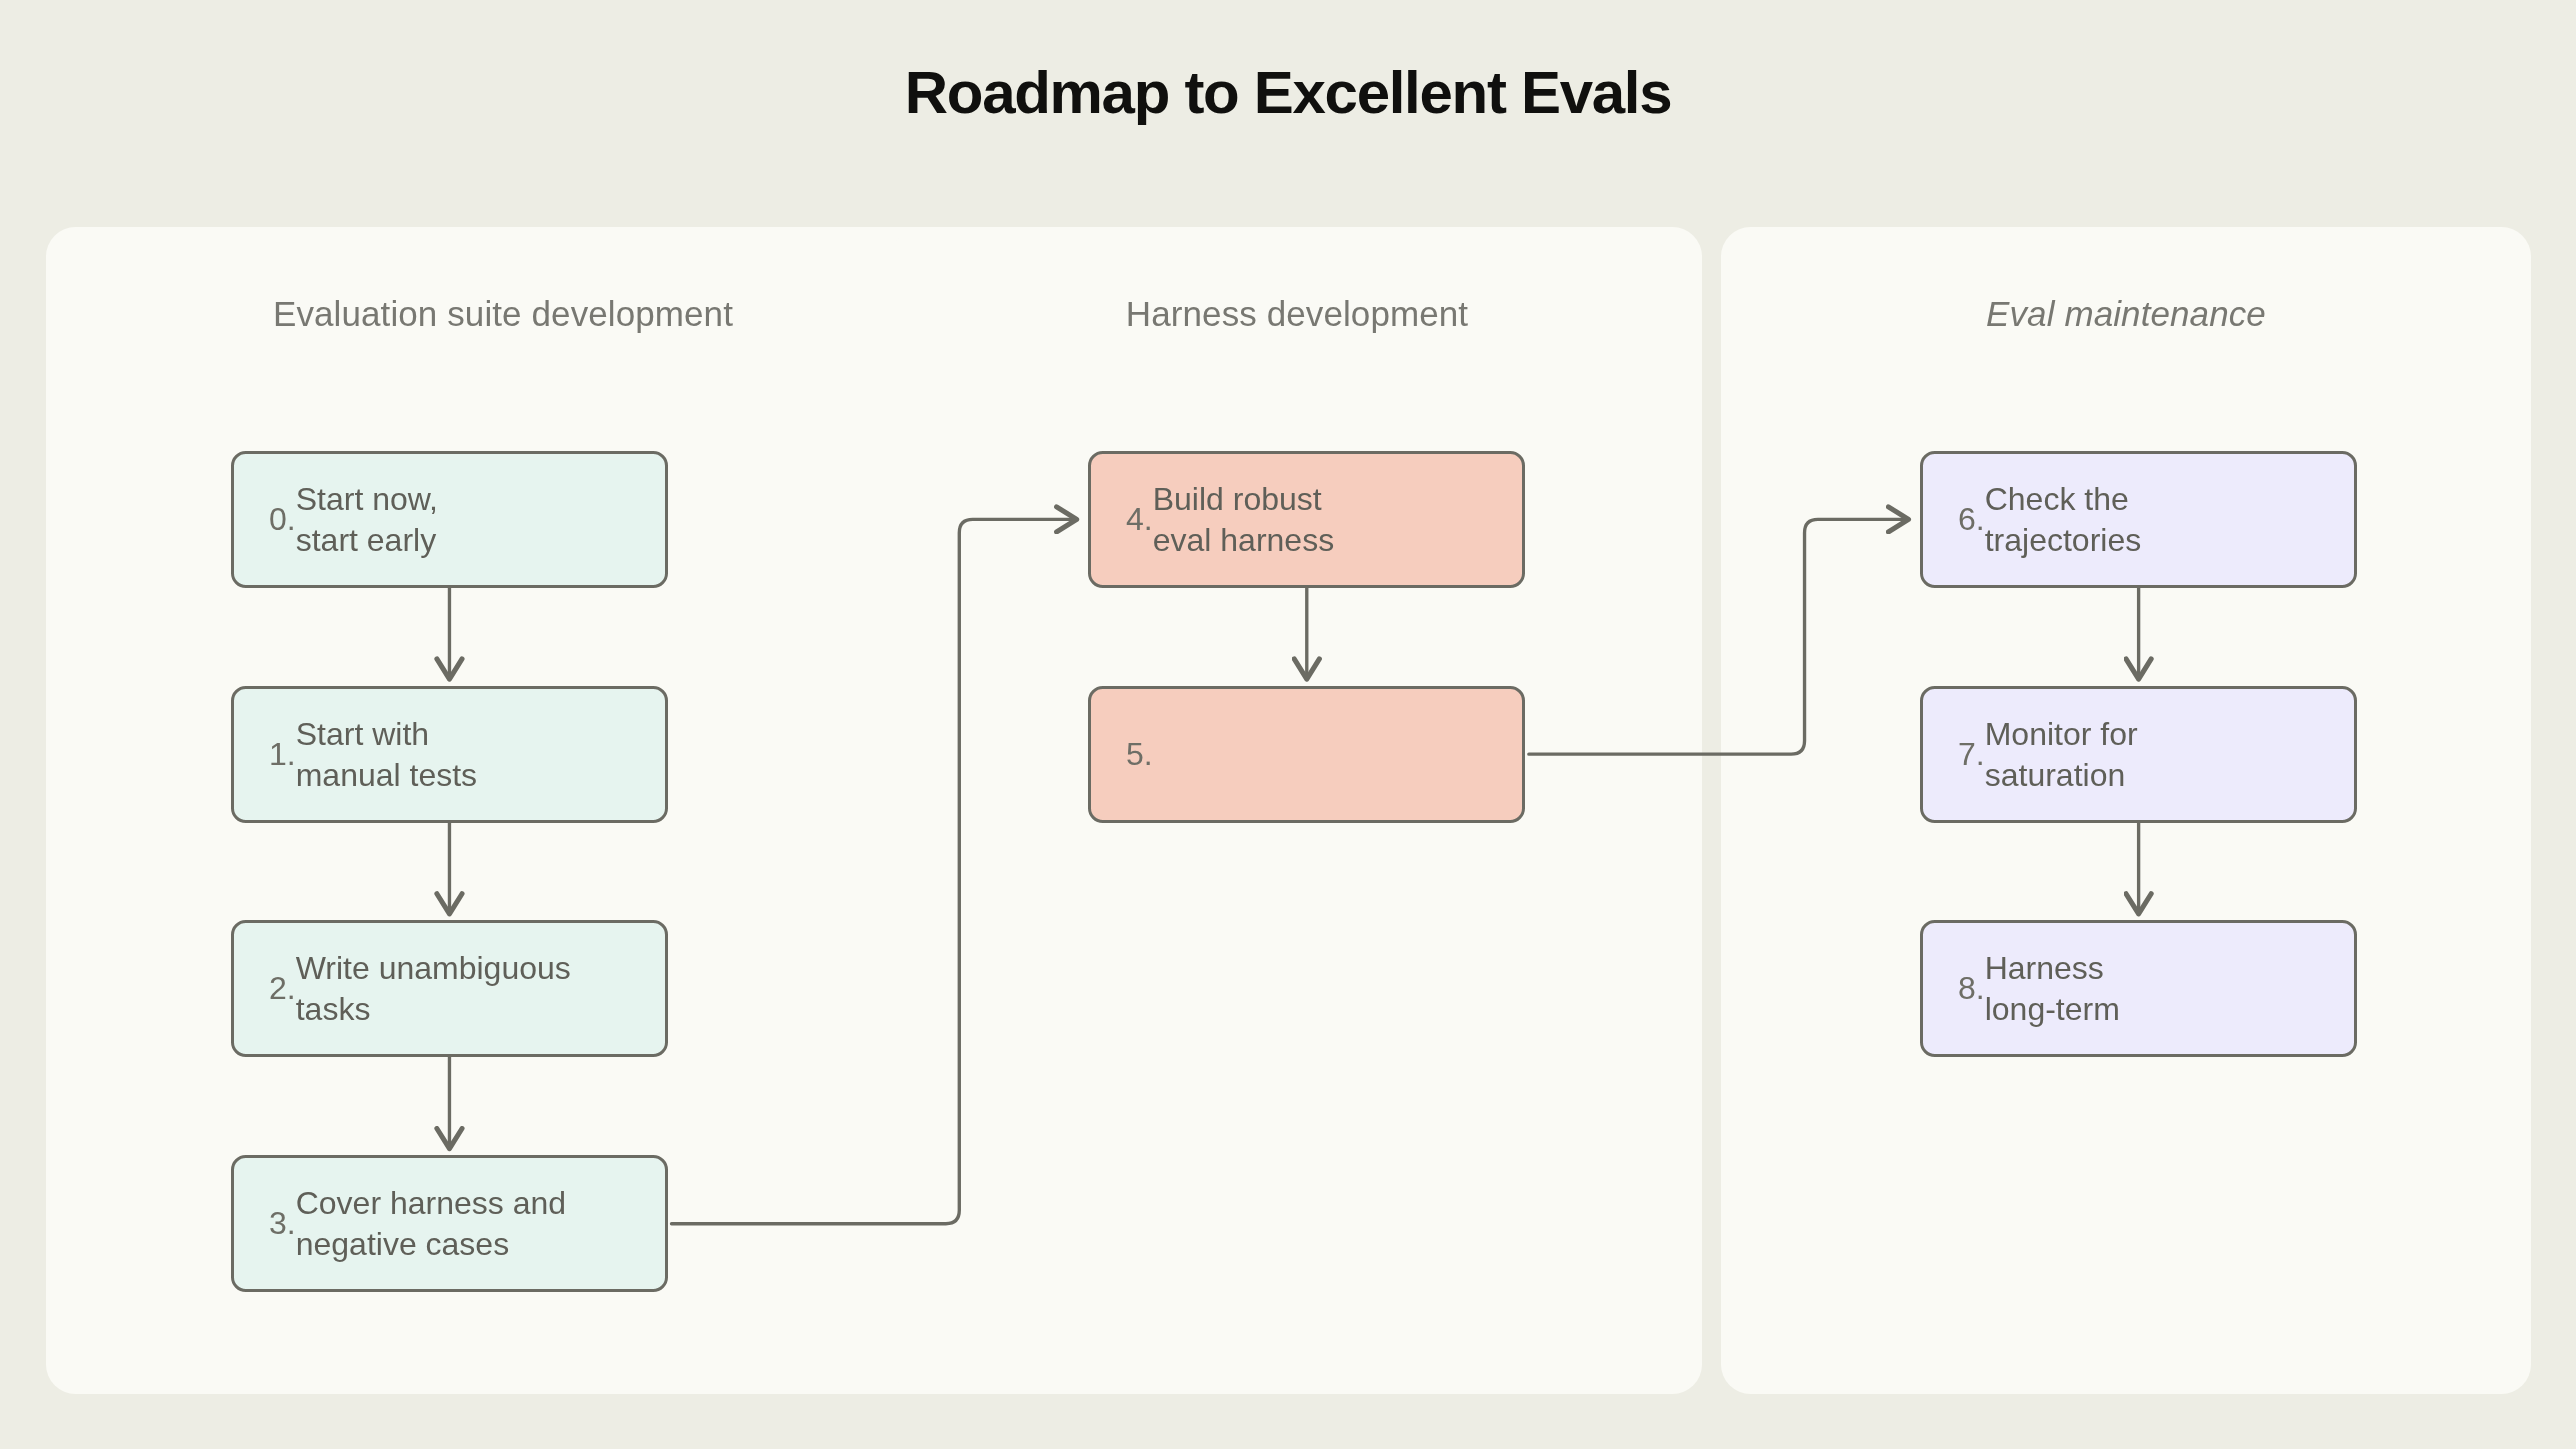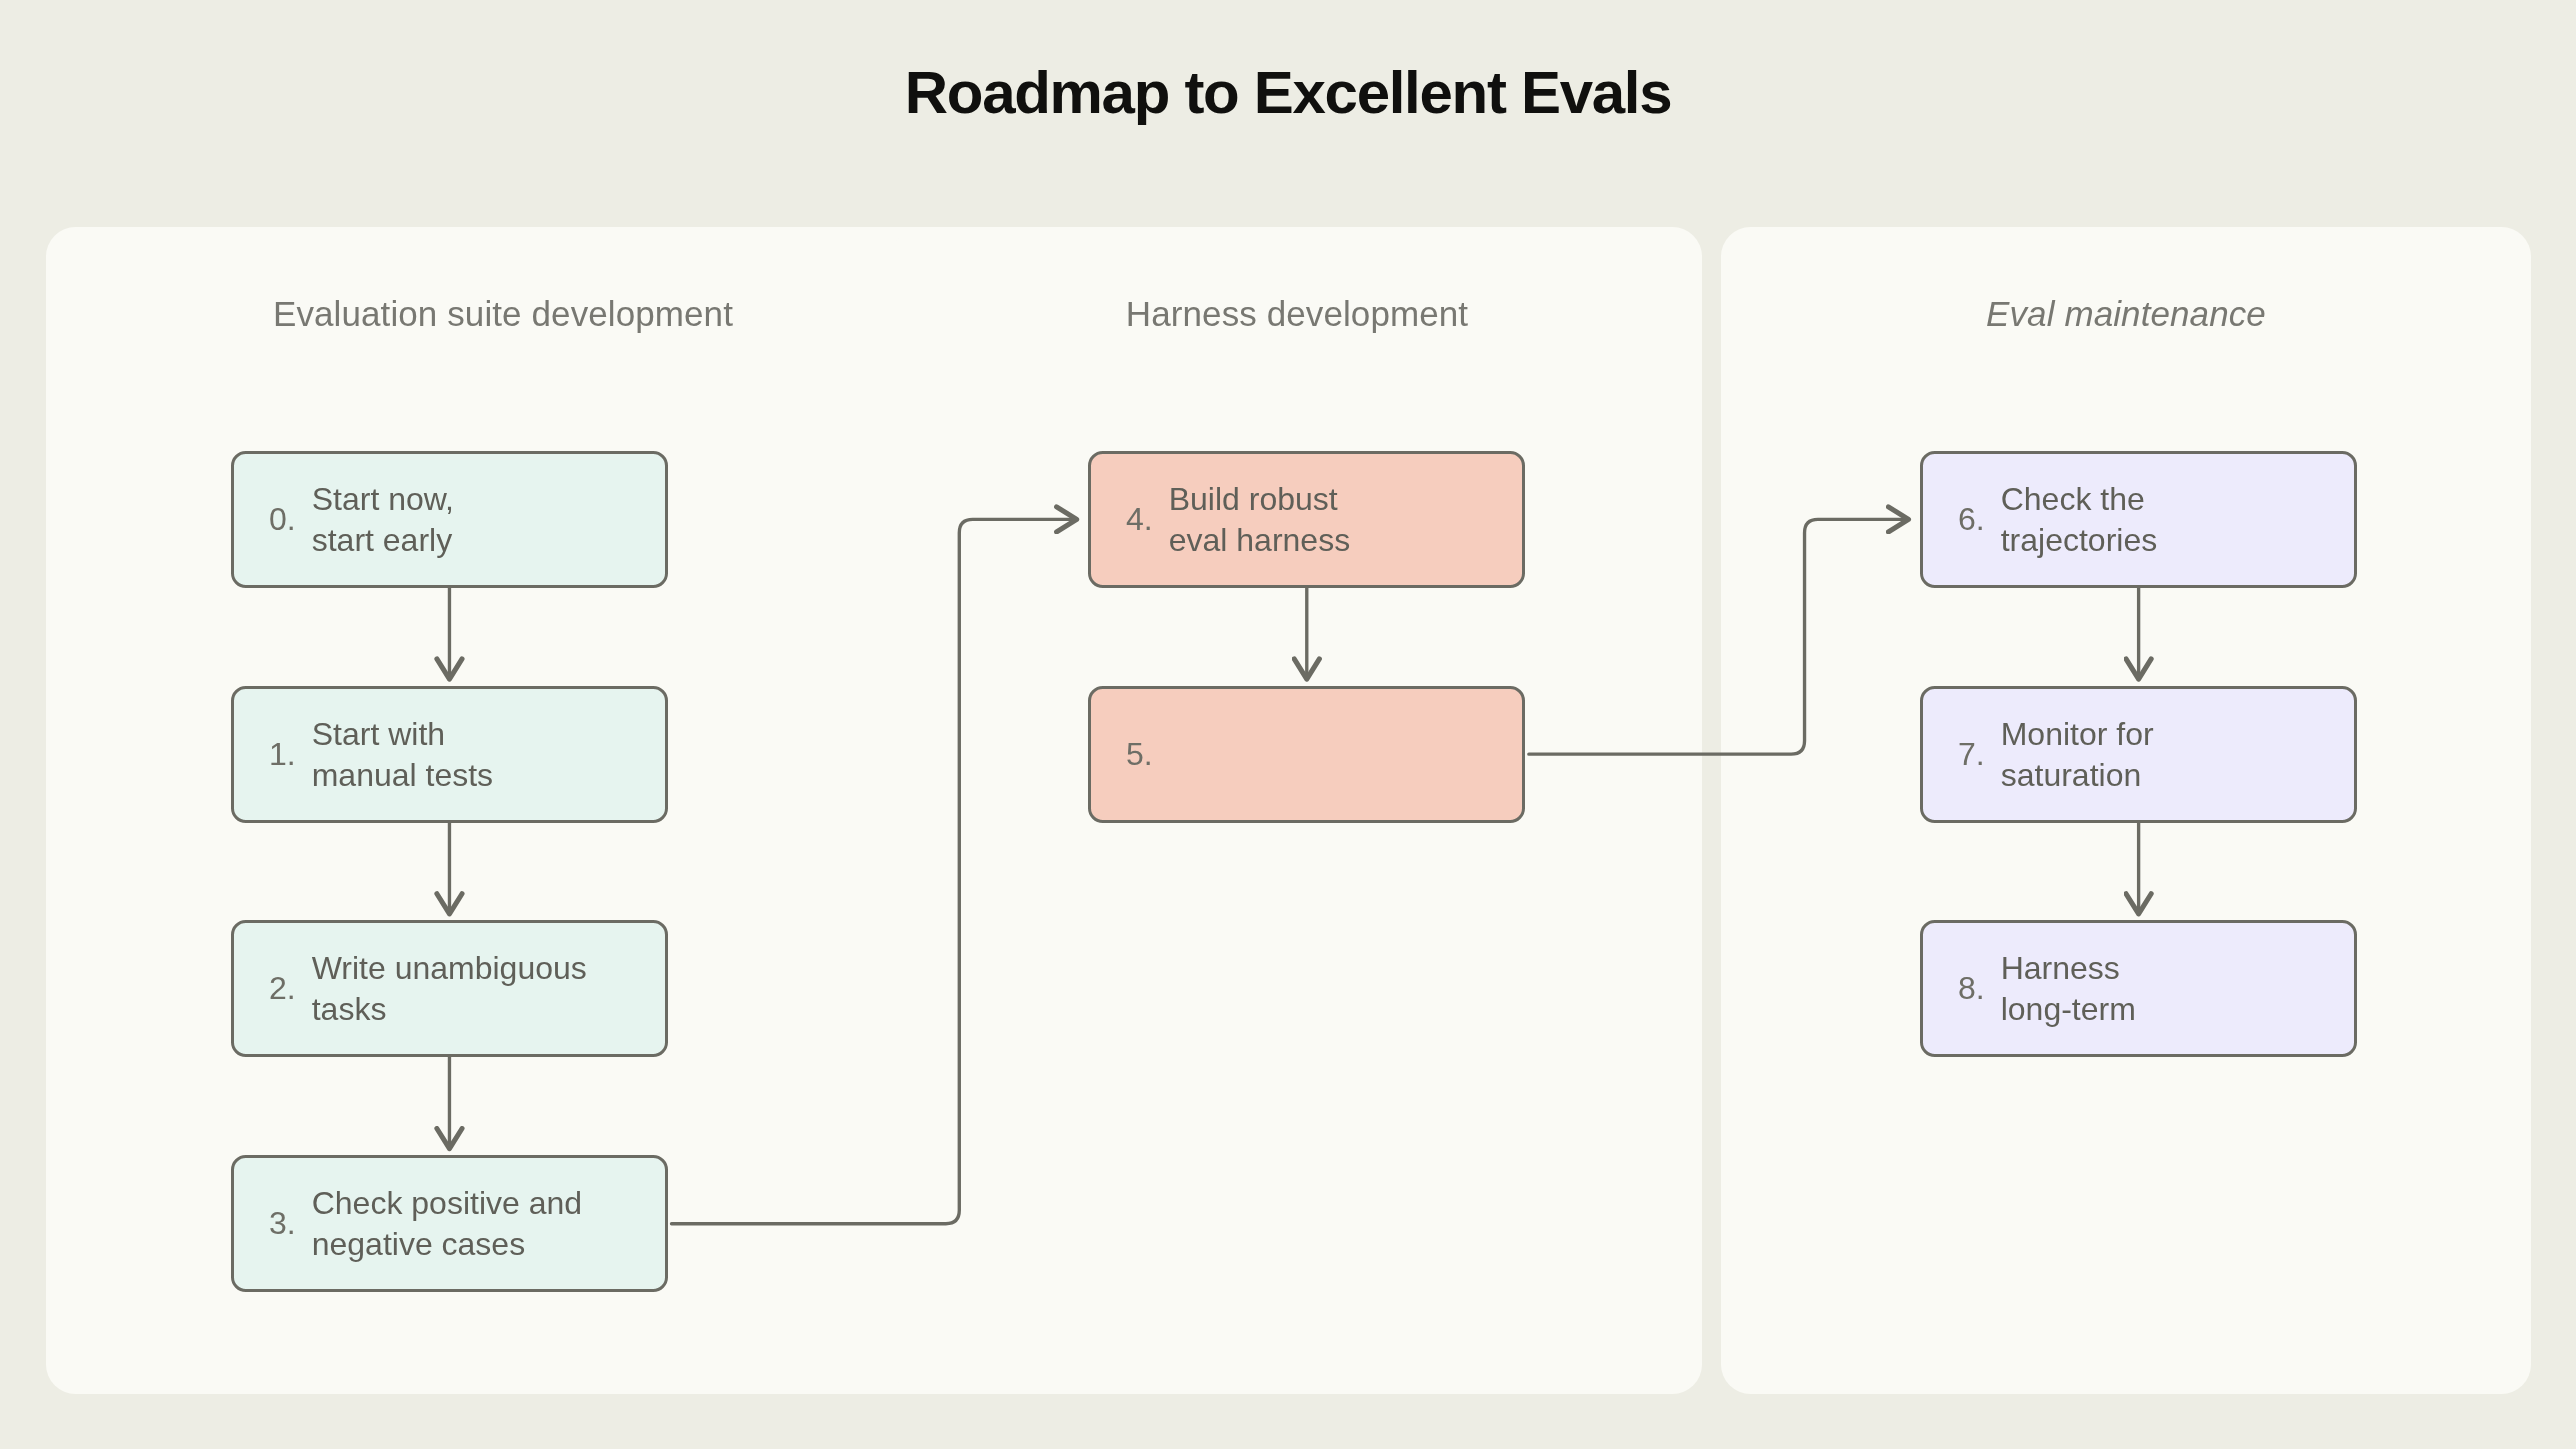--- a/index.html
+++ b/index.html
@@ -72,21 +72,20 @@
     color: #6E6E66;
     line-height: 1.28;
     flex: 0 0 auto;
     white-space: nowrap;
   }
   .step-label {
     font-size: 32px;
     font-weight: 500;
     color: #5F5F58;
     line-height: 1.28;
-    margin-left: 16px;
     white-space: pre-line;
   }
 
   .fill-mint     { background: #E6F4EF; }
   .fill-salmon   { background: #F6CDBE; }
   .fill-lavender { background: #EDEBFC; }
 
   
   .col-0 { left: 231px; }
   .col-1 { left: 1088px; }
@@ -134,21 +133,21 @@
   <span class="step-label">Start with
 manual tests</span>
 </div>
 <div class="step-box fill-mint col-0 row-2">
   <span class="step-num">2.</span>
   <span class="step-label">Write unambiguous
 tasks</span>
 </div>
 <div class="step-box fill-mint col-0 row-3">
   <span class="step-num">3.</span>
-  <span class="step-label">Check positive and
+  <span class="step-label">Cover harness and
 negative cases</span>
 </div>
 
 <div class="step-box fill-salmon col-1 row-0">
   <span class="step-num">4.</span>
   <span class="step-label">Build robust
 eval harness</span>
 </div>
 <div class="step-box fill-salmon col-1 row-1">
   <span class="step-num">5.</span>

